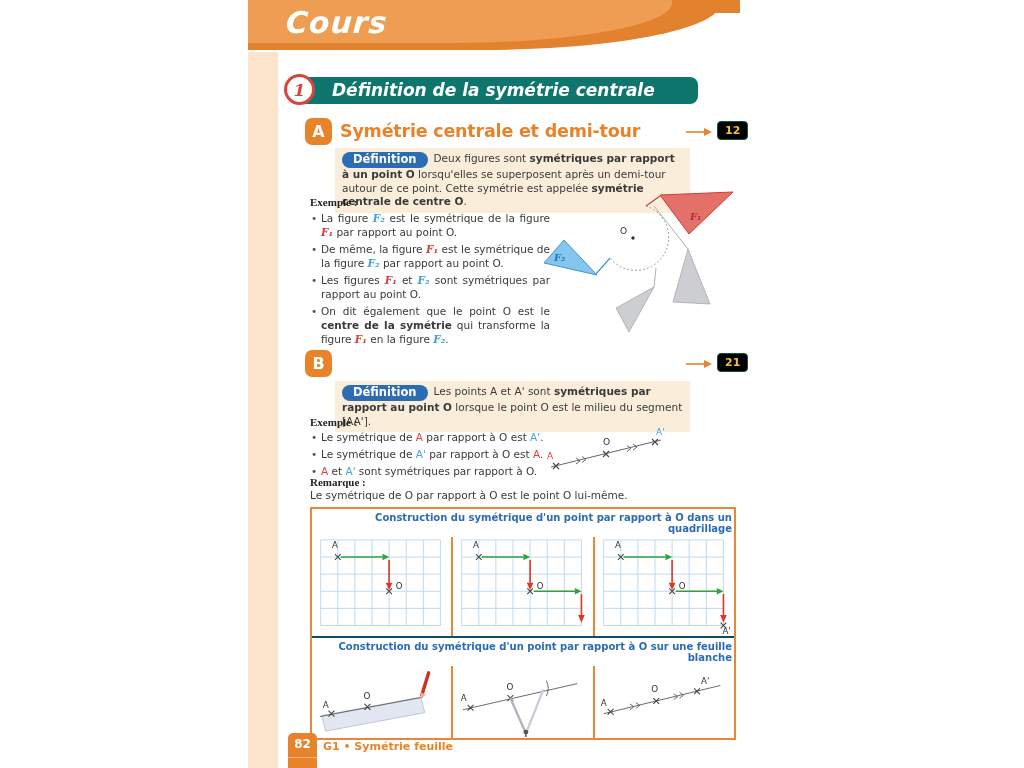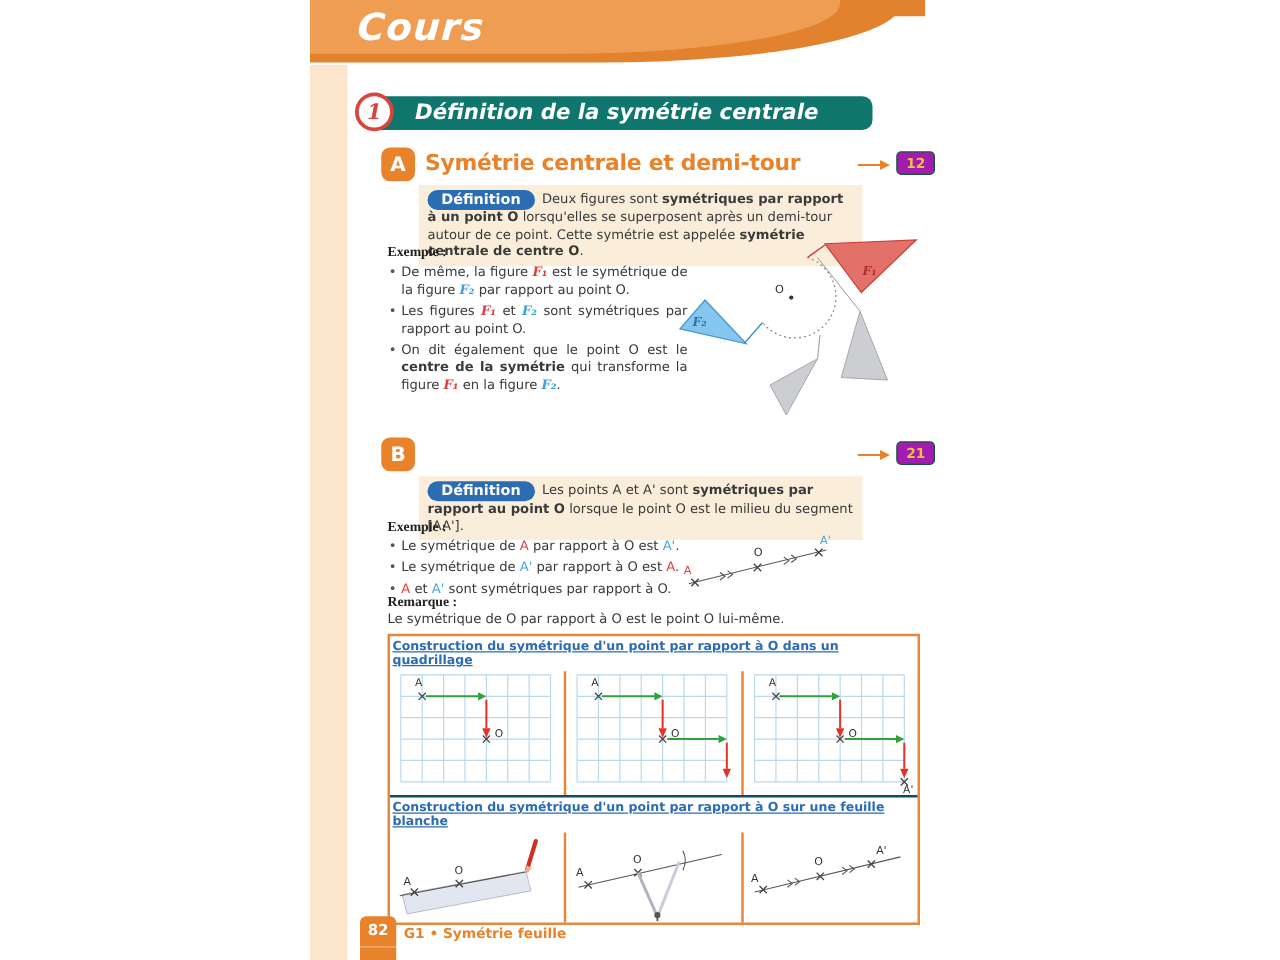--- a/index.html
+++ b/index.html
@@ -29,21 +29,21 @@
   .redbanner { position:absolute; left:46px; top:77px; width:404px; height:27px; background:#0f766e;
                border-radius:8px; color:#fff; font-style:italic; font-weight:700; font-size:17px;
                line-height:27px; padding-left:38px; }
 
   
   .letter-badge { position:absolute; width:27px; height:27px; background:#e8832b; border-radius:7px;
                   color:#fff; font-weight:700; font-size:16px; display:flex; align-items:center;
                   justify-content:center; }
   .sec-title { position:absolute; font-weight:700; font-size:17.5px; color:#e8832b;
                letter-spacing:-0.2px; white-space:nowrap; }
-  .exbadge { position:absolute; background:#a21caf; border:1px solid #14523a; border-radius:4px;
+  .exbadge { position:absolute; background:#000000; border:1px solid #14523a; border-radius:4px;
              color:#f0c23c; font-weight:700; font-size:11px; padding:2px 7px; }
   .arr { position:absolute; }
 
   
   .defbox { position:absolute; left:87px; width:355px; background:#faeedb; padding:4px 7px;
             font-size:10.5px; line-height:13.5px; color:#3a3a3a; }
   .defpill { display:inline-block; background:#2b6cb3; color:#fff; border-radius:9px;
              padding:1px 11px 2px; font-weight:700; font-size:11.5px; line-height:13px;
              margin-right:6px; vertical-align:-1px; }
 
@@ -59,21 +59,21 @@
   
   .s-b { font-weight:700; }
   .s-f1 { color:#d94040; font-family:"DejaVu Serif",serif; font-style:italic; font-weight:700; }
   .s-f2 { color:#3f9fd8; font-family:"DejaVu Serif",serif; font-style:italic; font-weight:700; }
   .s-ra { color:#e04040; }
   .s-ba { color:#46a6e0; }
 
   
   .tbl { position:absolute; left:62px; top:507px; width:426px; border:2px solid #e8873a;
          background:#fff; }
-  .tbl-h { font-weight:700; font-size:10px; color:#2b6cb3; text-align:left; padding:3px 2px;text-decoration:underline; }
+  .tbl-h { font-weight:700; font-size:10px; color:#2b6cb3; text-align:right; padding:3px 2px; }
   .tbl-h.mid { border-top:2px solid #0c4a6e; }
   .tbl-row { display:flex; }
   .tbl-cell { flex:1; display:flex; align-items:center; justify-content:center; padding:1px 0; }
   .tbl-cell + .tbl-cell { border-left:2px solid #e8873a; }
 
   
   .ftab { position:absolute; left:40px; top:733px; width:29px; height:35px; background:#e8832b;
           border-radius:5px 5px 0 0; color:#fff; font-weight:700; font-size:12px;
           text-align:center; padding-top:4px; }
   .ftab::after { content:""; position:absolute; left:0; right:0; top:24px; height:1px;
@@ -133,20 +133,21 @@
       <polygon points="18,1 26,5 18,9" fill="#e8832b"></polygon>
     </svg>
     <div class="exbadge" style="left:469px; top:121px;">12</div>
 
     <div class="defbox" style="top:148px;">
       <span class="defpill">Définition</span><span><span>Deux figures sont </span><span class="s-b">symétriques par rapport à un point O</span><span> lorsqu'elles se superposent après un demi-tour autour de ce point. Cette symétrie est appelée </span><span class="s-b">symétrie centrale de centre O</span><span>.</span></span>
     </div>
 
     <div class="exlabel" style="top:196px;">Exemple :</div>
     <div class="bullets just" style="top:211px; width:240px;">
+      <div class="bullet"><span>La figure </span><span class="s-f2">F₂</span><span> est le symétrique de la figure </span><span class="s-f1">F₁</span><span> par rapport au point O.</span></div>
       <div class="bullet"><span>De même, la figure </span><span class="s-f1">F₁</span><span> est le symétrique de la figure </span><span class="s-f2">F₂</span><span> par rapport au point O.</span></div>
       <div class="bullet"><span>Les figures </span><span class="s-f1">F₁</span><span> et </span><span class="s-f2">F₂</span><span> sont symétriques par rapport au point O.</span></div>
       <div class="bullet"><span>On dit également que le point O est le </span><span class="s-b">centre de la symétrie</span><span> qui transforme la figure </span><span class="s-f1">F₁</span><span> en la figure </span><span class="s-f2">F₂</span><span>.</span></div>
     </div>
 
     <svg style="position:absolute; left:294px; top:190px;" width="200" height="152" viewBox="0 0 200 152">
       <line class="thin" x1="112" y1="16" x2="146" y2="59"></line>
       <line class="thin" x1="114" y1="78" x2="112" y2="97"></line>
       <path class="arc" d="M104 16 A33 33 0 1 1 68 68"></path>
       <line class="redline" x1="104" y1="16" x2="118" y2="6"></line>

